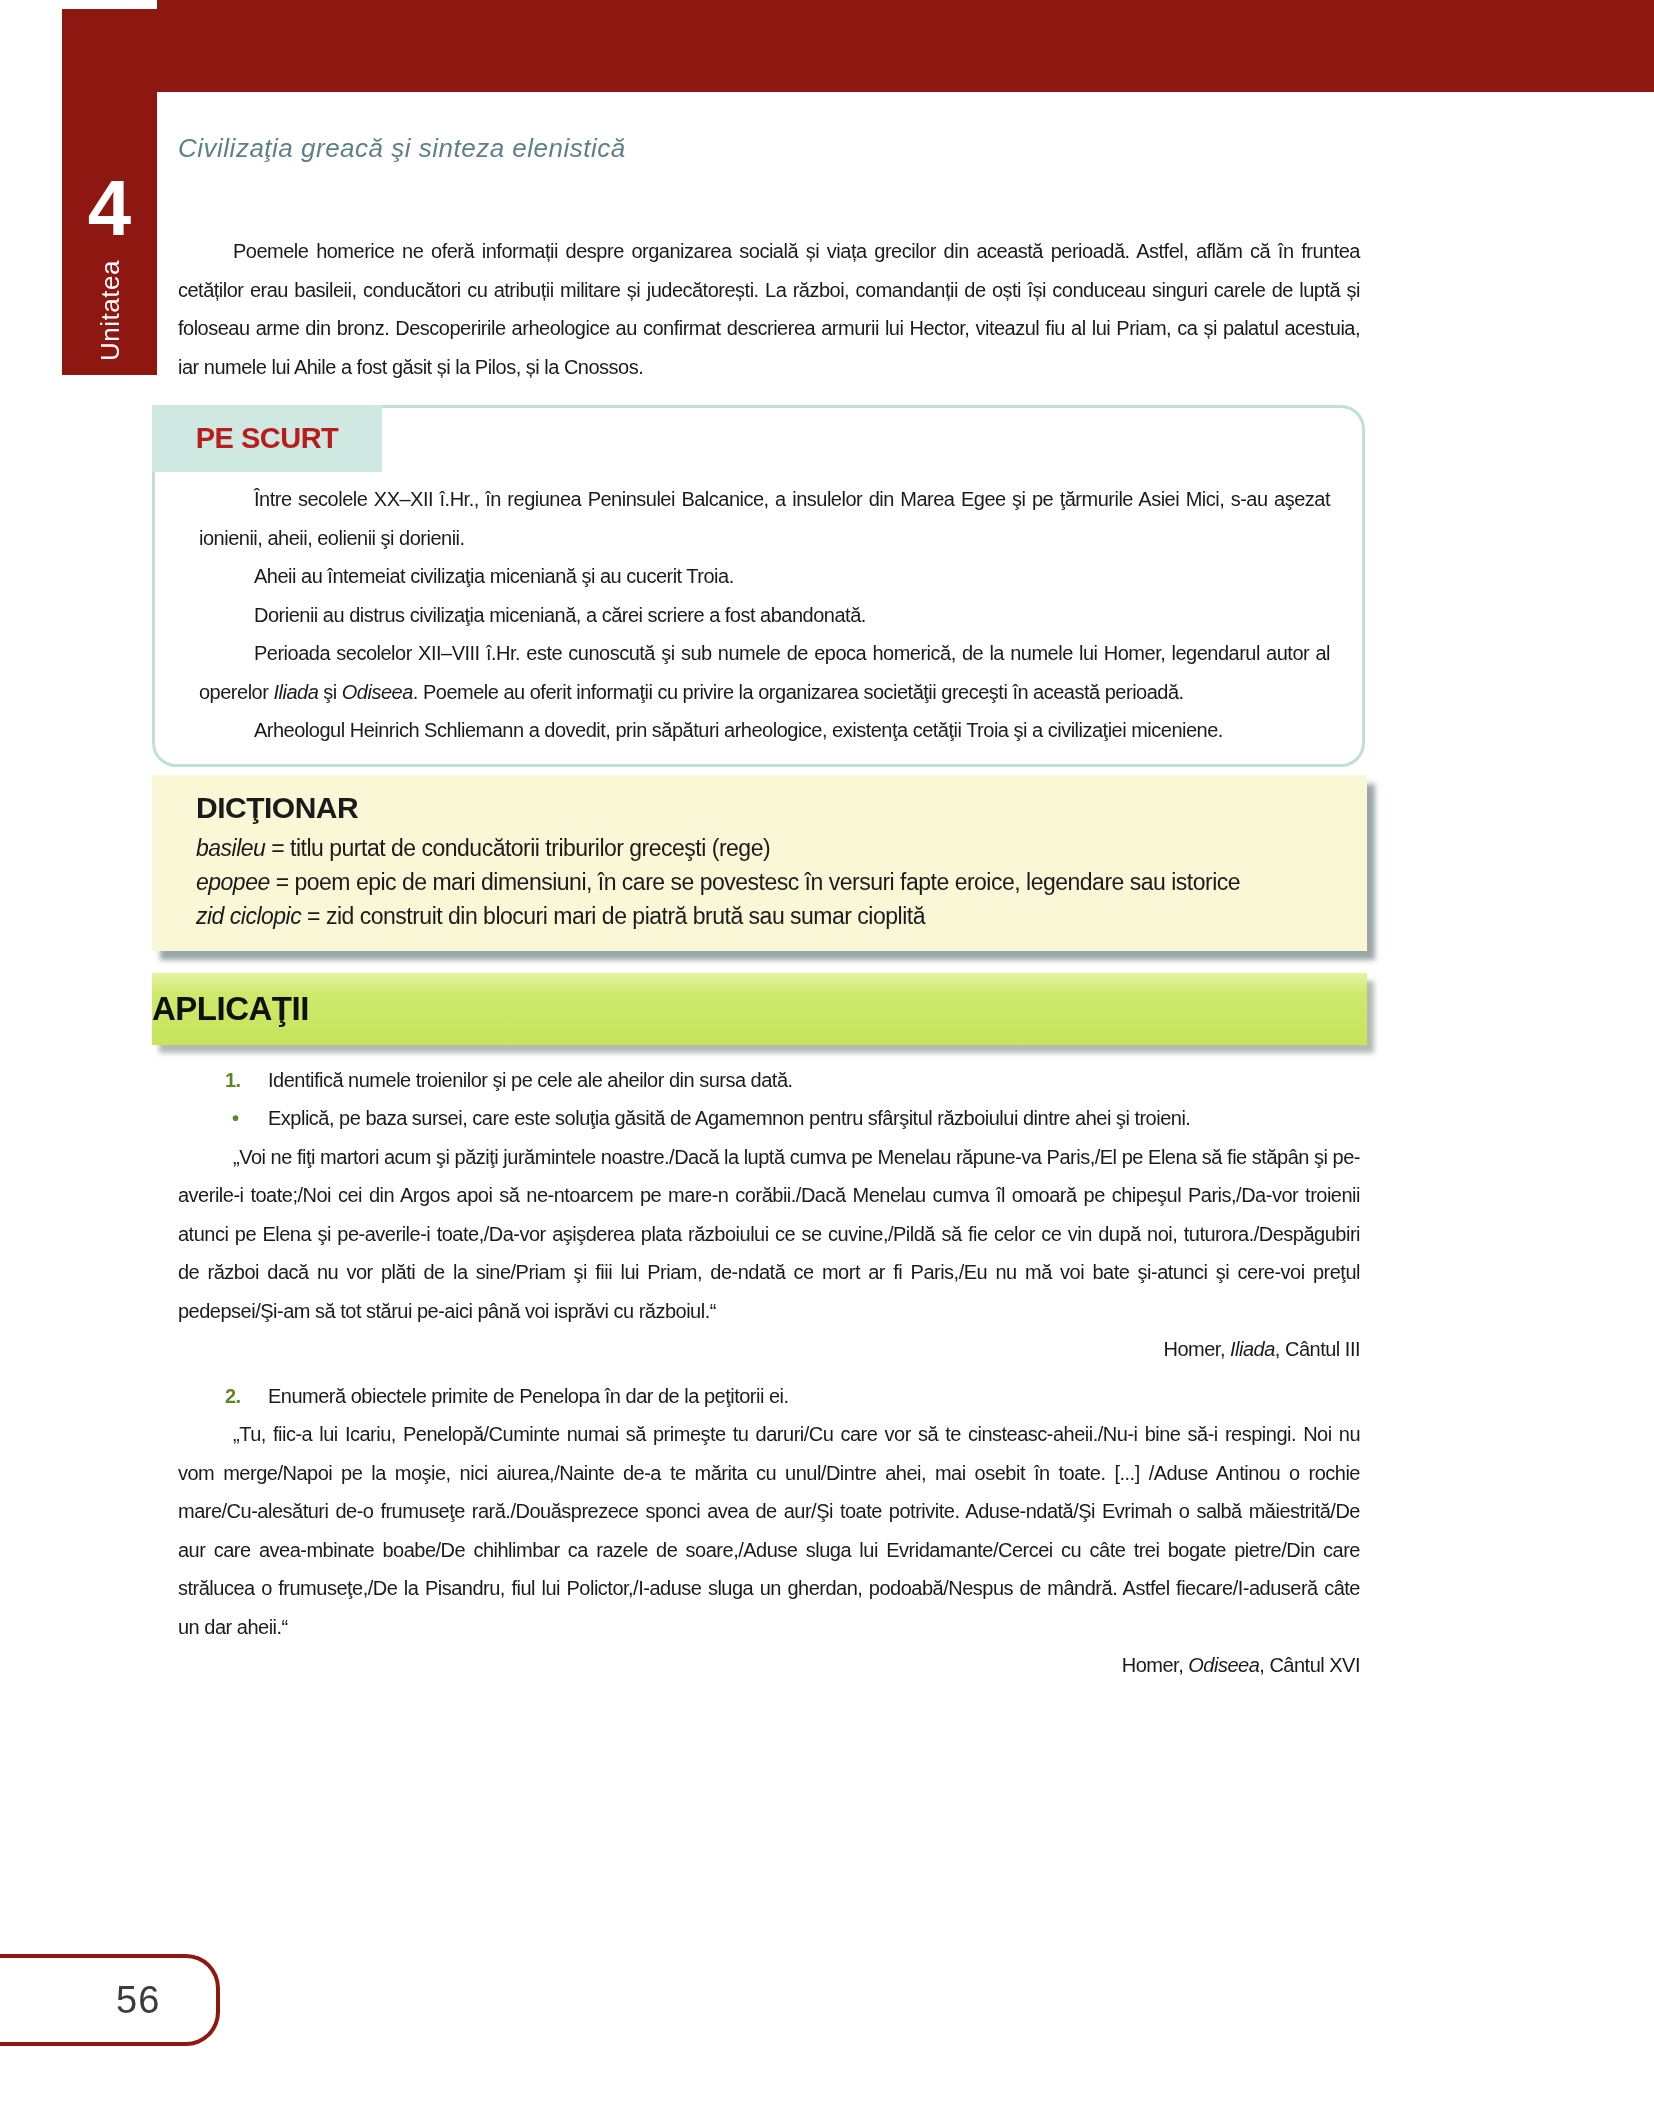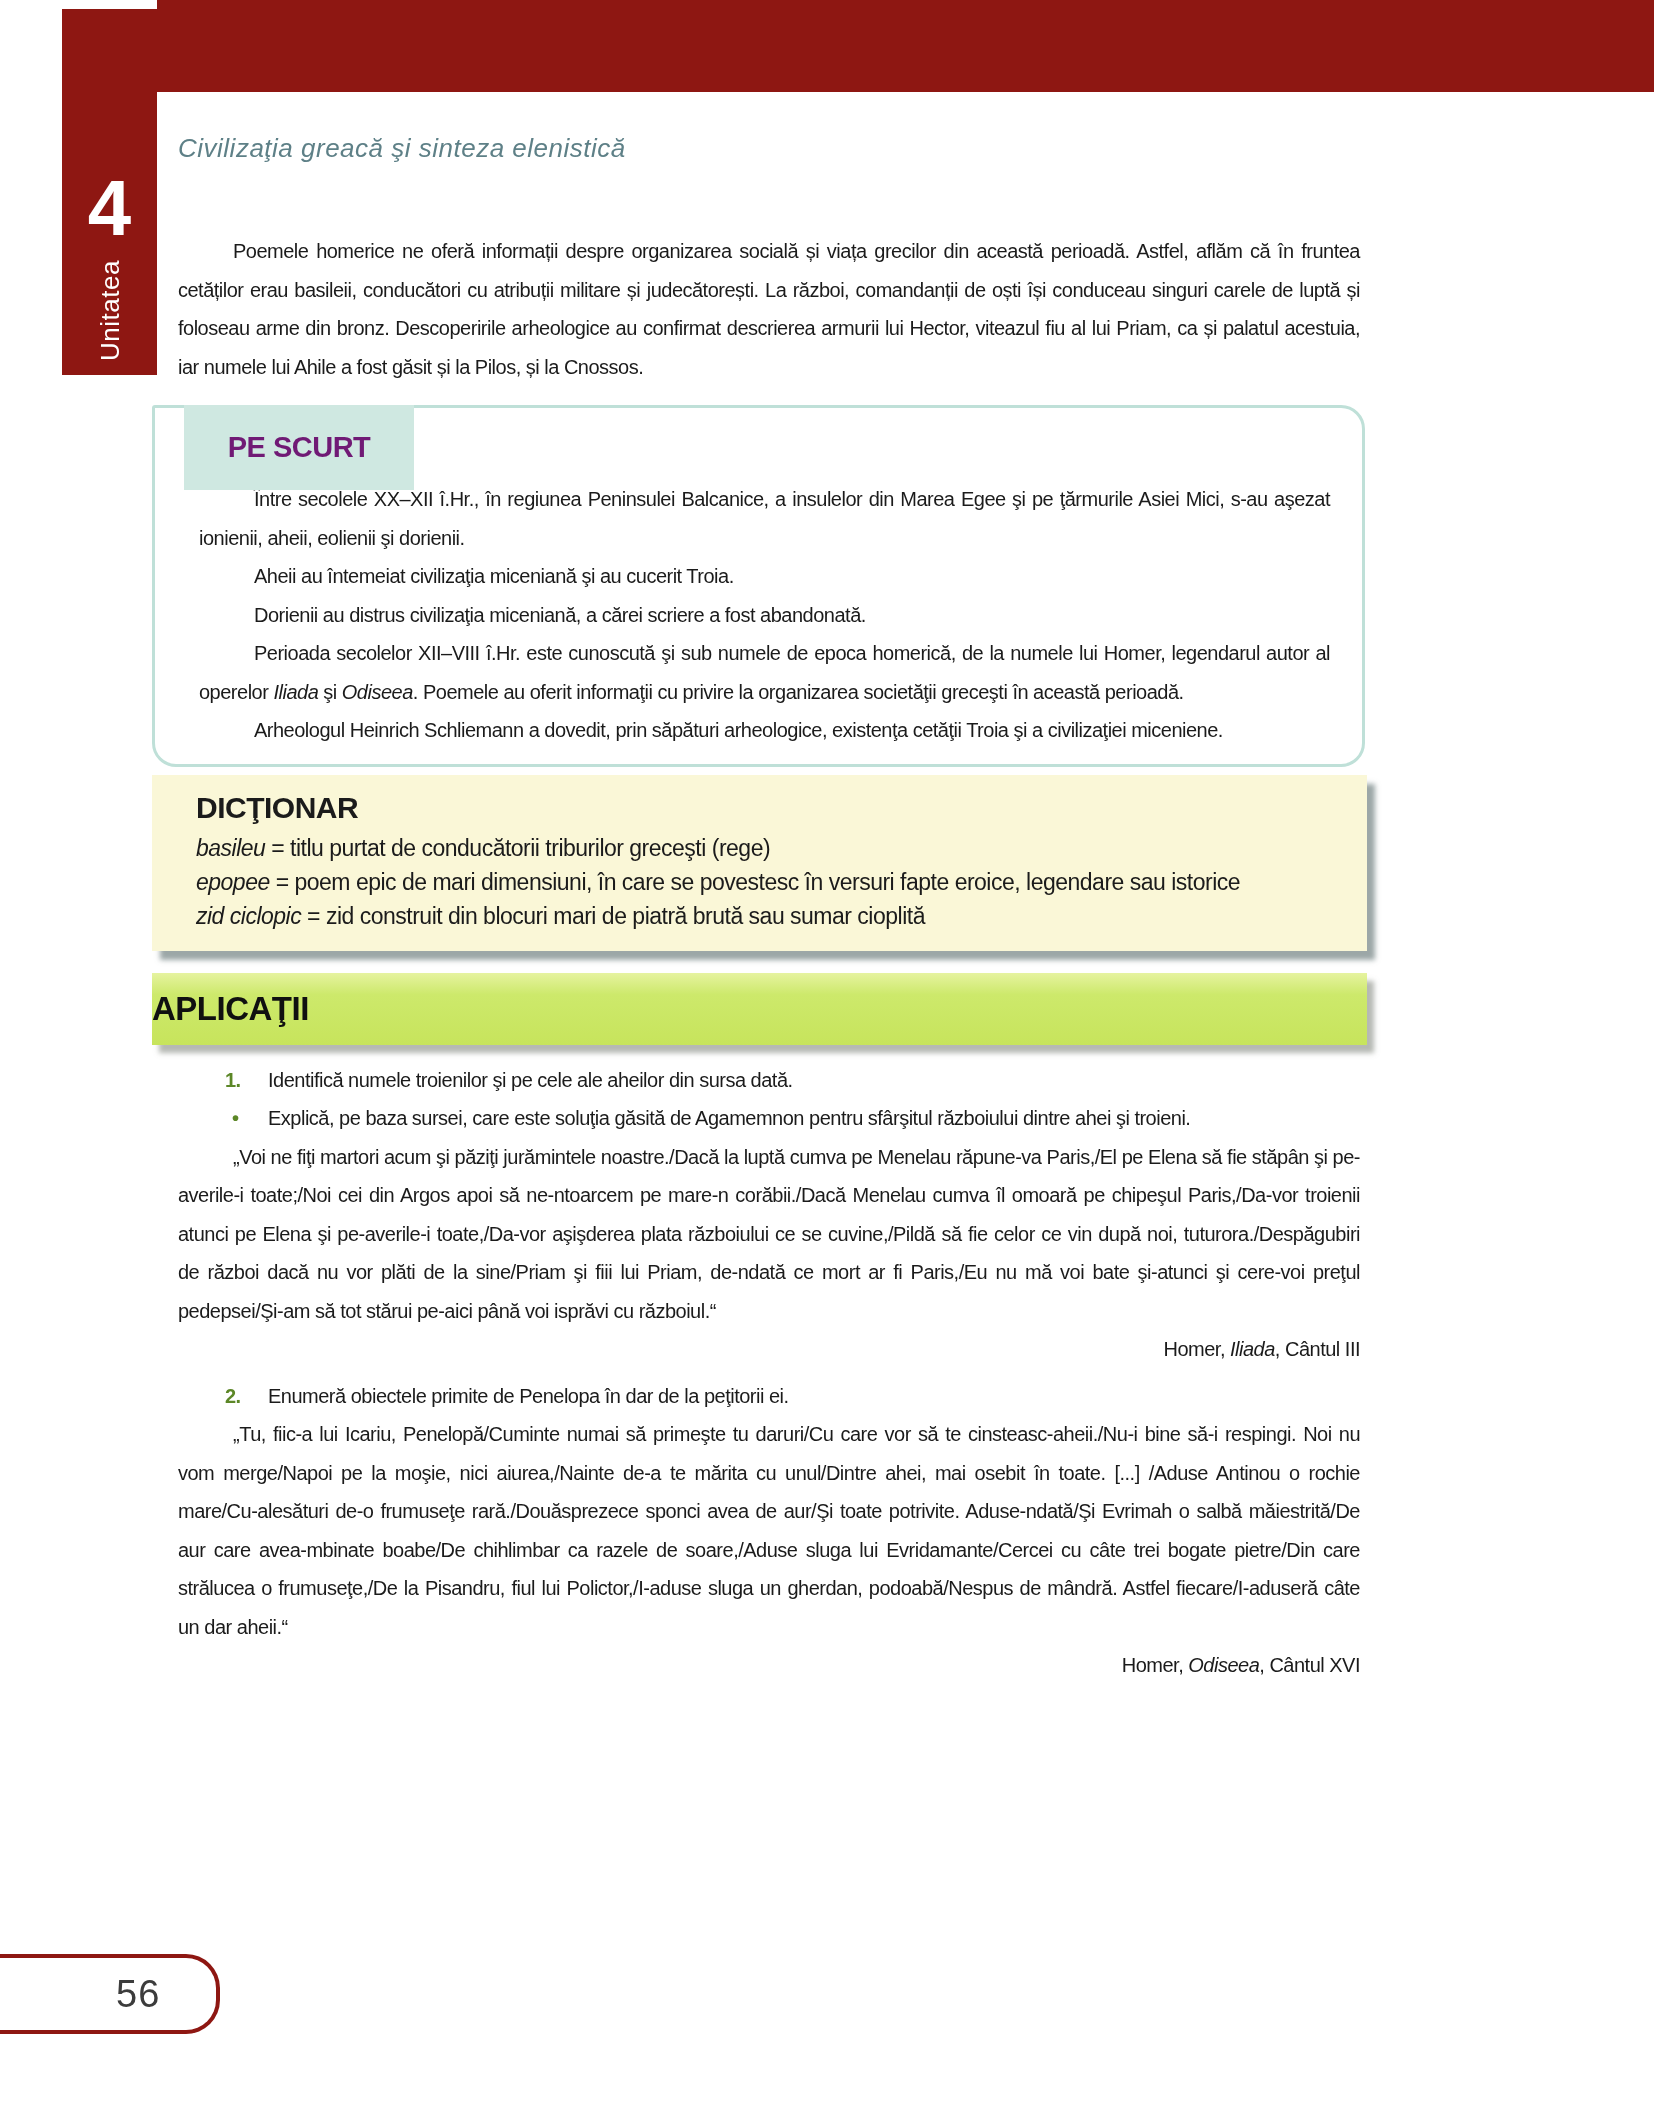--- a/index.html
+++ b/index.html
@@ -17,23 +17,23 @@
   .unit-label{position:absolute;top:286px;left:50%;transform:translateX(-50%) rotate(-90deg);
     color:#ffffff;font-size:26px;letter-spacing:.5px;white-space:nowrap;}
   
   .chapter-title{margin:130px 294px 0 178px;font-style:italic;font-weight:normal;
     font-size:26px;line-height:36px;color:#5e8087;letter-spacing:.5px;}
   .bodytext{font-size:20px;line-height:38.5px;letter-spacing:-0.5px;text-align:justify;}
   .intro{margin:66px 294px 0 178px;text-indent:55px;}
   
   .pescurt{position:relative;margin:19px 289px 0 152px;border:3px solid #bfe0d8;
     border-radius:3px 24px 24px 24px;background:#ffffff;}
-  .pescurt-tab{position:absolute;top:-3px;left:-3px;width:230px;height:85px;background:#cfe8e1;
+  .pescurt-tab{position:absolute;top:-3px;left:-3px;width:230px;height:67px;background:#cfe8e1;
     display:flex;align-items:center;justify-content:center;
-    font-size:29px;font-weight:bold;letter-spacing:-0.5px;color:#701a75;margin-left:32px;}
+    font-size:29px;font-weight:bold;letter-spacing:-0.5px;color:#b91c1c;}
   .pescurt-body{margin-top:64px;padding:8px 32px 14px 44px;}
   .pescurt-body p{margin:0;text-indent:55px;}
   
   .dict{margin:8px 287px 0 152px;background:#faf7d7;padding:12px 30px 18px 44px;
     box-shadow:8px 9px 5px rgba(75,95,95,.55);}
   .dict-title{font-size:30px;font-weight:bold;letter-spacing:-0.5px;margin:4px 0 6px 0;}
   .dict-body p{margin:0;font-size:23px;line-height:34px;letter-spacing:-0.5px;}
   
   .apl-bar{margin:22px 287px 0 152px;height:72px;
     background:linear-gradient(#e6f3a0,#cde96b 30%,#c7e45c);
@@ -42,21 +42,21 @@
   .apl-title{font-size:33px;font-weight:bold;letter-spacing:-0.5px;color:#101010;}
   .apl-zone{margin:16px 294px 0 178px;}
   .apl-item{margin:0;}
   .marker{display:inline-block;margin-left:47px;width:43px;color:#5c8727;font-weight:bold;}
   .marker.bullet{margin-left:54px;width:36px;font-weight:bold;}
   .quote{margin:0;text-indent:55px;}
   .attribution{margin:0;text-align:right;}
   .attribution p{display:inline;margin:0;}
   .item2{margin-top:8px;}
   
-  .pagenum-tab{position:absolute;left:0;top:1954px;width:220px;height:80px;box-sizing:border-box;
+  .pagenum-tab{position:absolute;left:0;top:1954px;width:220px;height:92px;box-sizing:border-box;
     border:4px solid #8e1712;border-left:none;border-radius:0 34px 34px 0;background:#ffffff;
     display:flex;align-items:center;padding-left:116px;}
   .pagenum{font-size:38px;color:#3c3c3c;letter-spacing:1px;}
   i{font-style:italic;}
 </style>
 </head>
 <body>
 
 <div class="topbar"></div>
 

